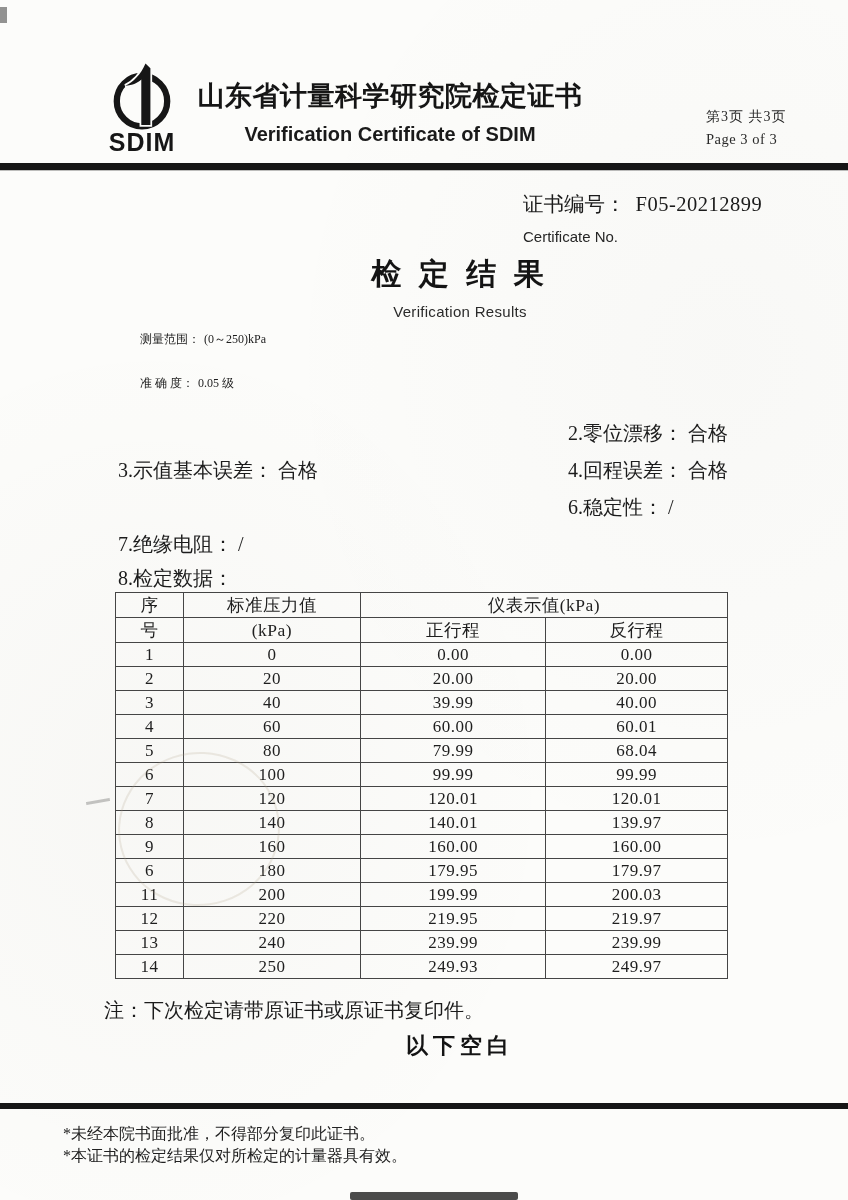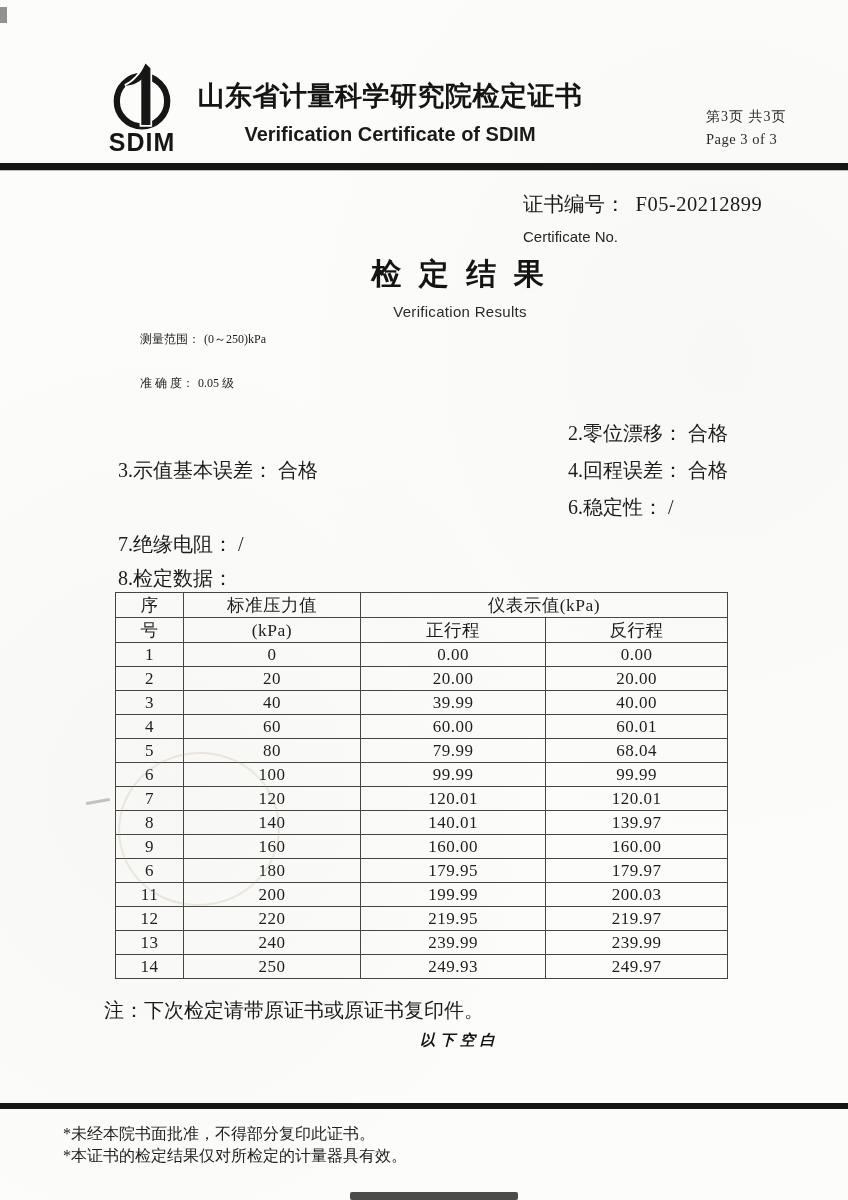--- a/index.html
+++ b/index.html
@@ -70,21 +70,21 @@
     border:1px solid #454545;text-align:center;vertical-align:middle;
     height:23px;padding:0;font-weight:normal;letter-spacing:0.5px;
     overflow:hidden;white-space:nowrap;
   }
   .vtable th{font-size:17.5px;}
   
   .note{position:absolute;left:104px;top:997px;font-size:20px;white-space:nowrap;color:#1b1b1b;}
   .blank-below{
     position:absolute;left:134px;top:1031px;width:652px;text-align:center;
     font-family:"Liberation Sans","DejaVu Sans",sans-serif;
-    font-weight:bold;font-size:15px;letter-spacing:5px;color:#141414;font-style:italic;
+    font-weight:bold;font-size:22px;letter-spacing:5px;color:#141414;
   }
   
   .foot-line{position:absolute;left:63px;font-size:16px;white-space:nowrap;color:#222;}
   .foot1{top:1124px;} .foot2{top:1146px;}
   .form-code{position:absolute;right:30px;top:1161px;font-size:12px;letter-spacing:0.3px;color:#2b2b2b;margin-top:45px;}
   
   .stamp-ghost{
     position:absolute;left:118px;top:752px;width:158px;height:150px;border-radius:50%;
     border:2px solid rgba(175,160,135,0.20);transform:rotate(-8deg);
   }

